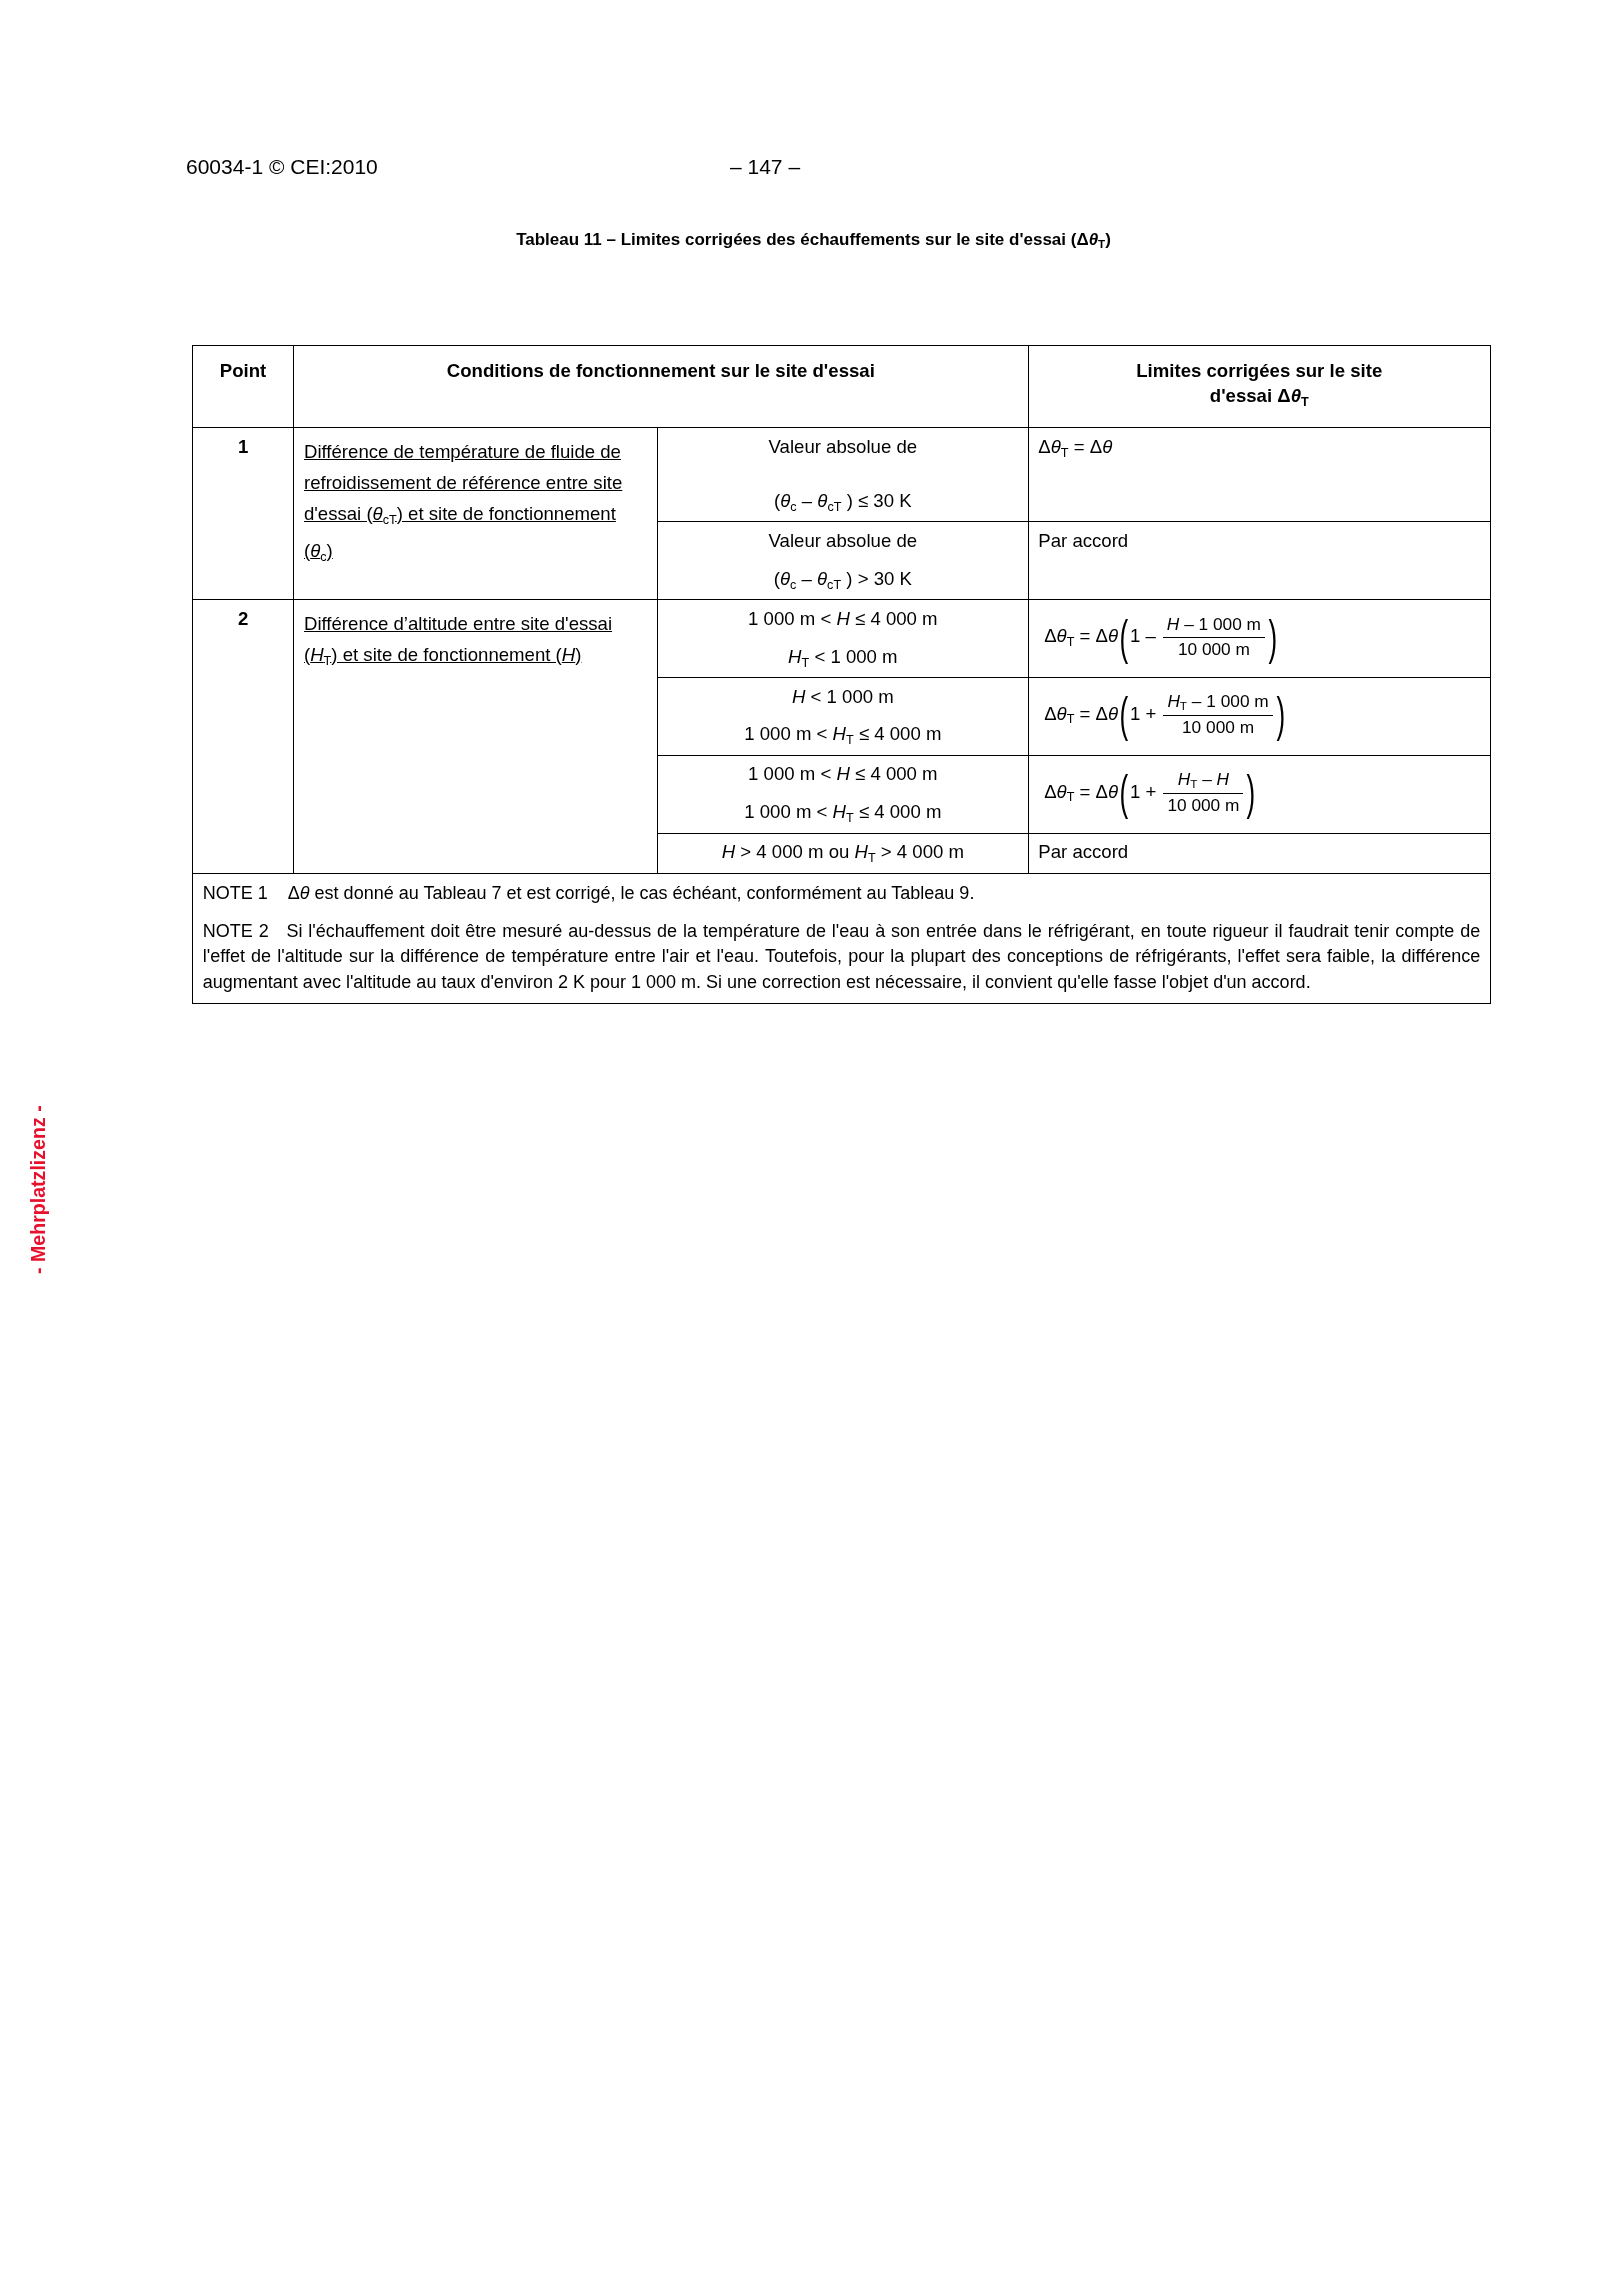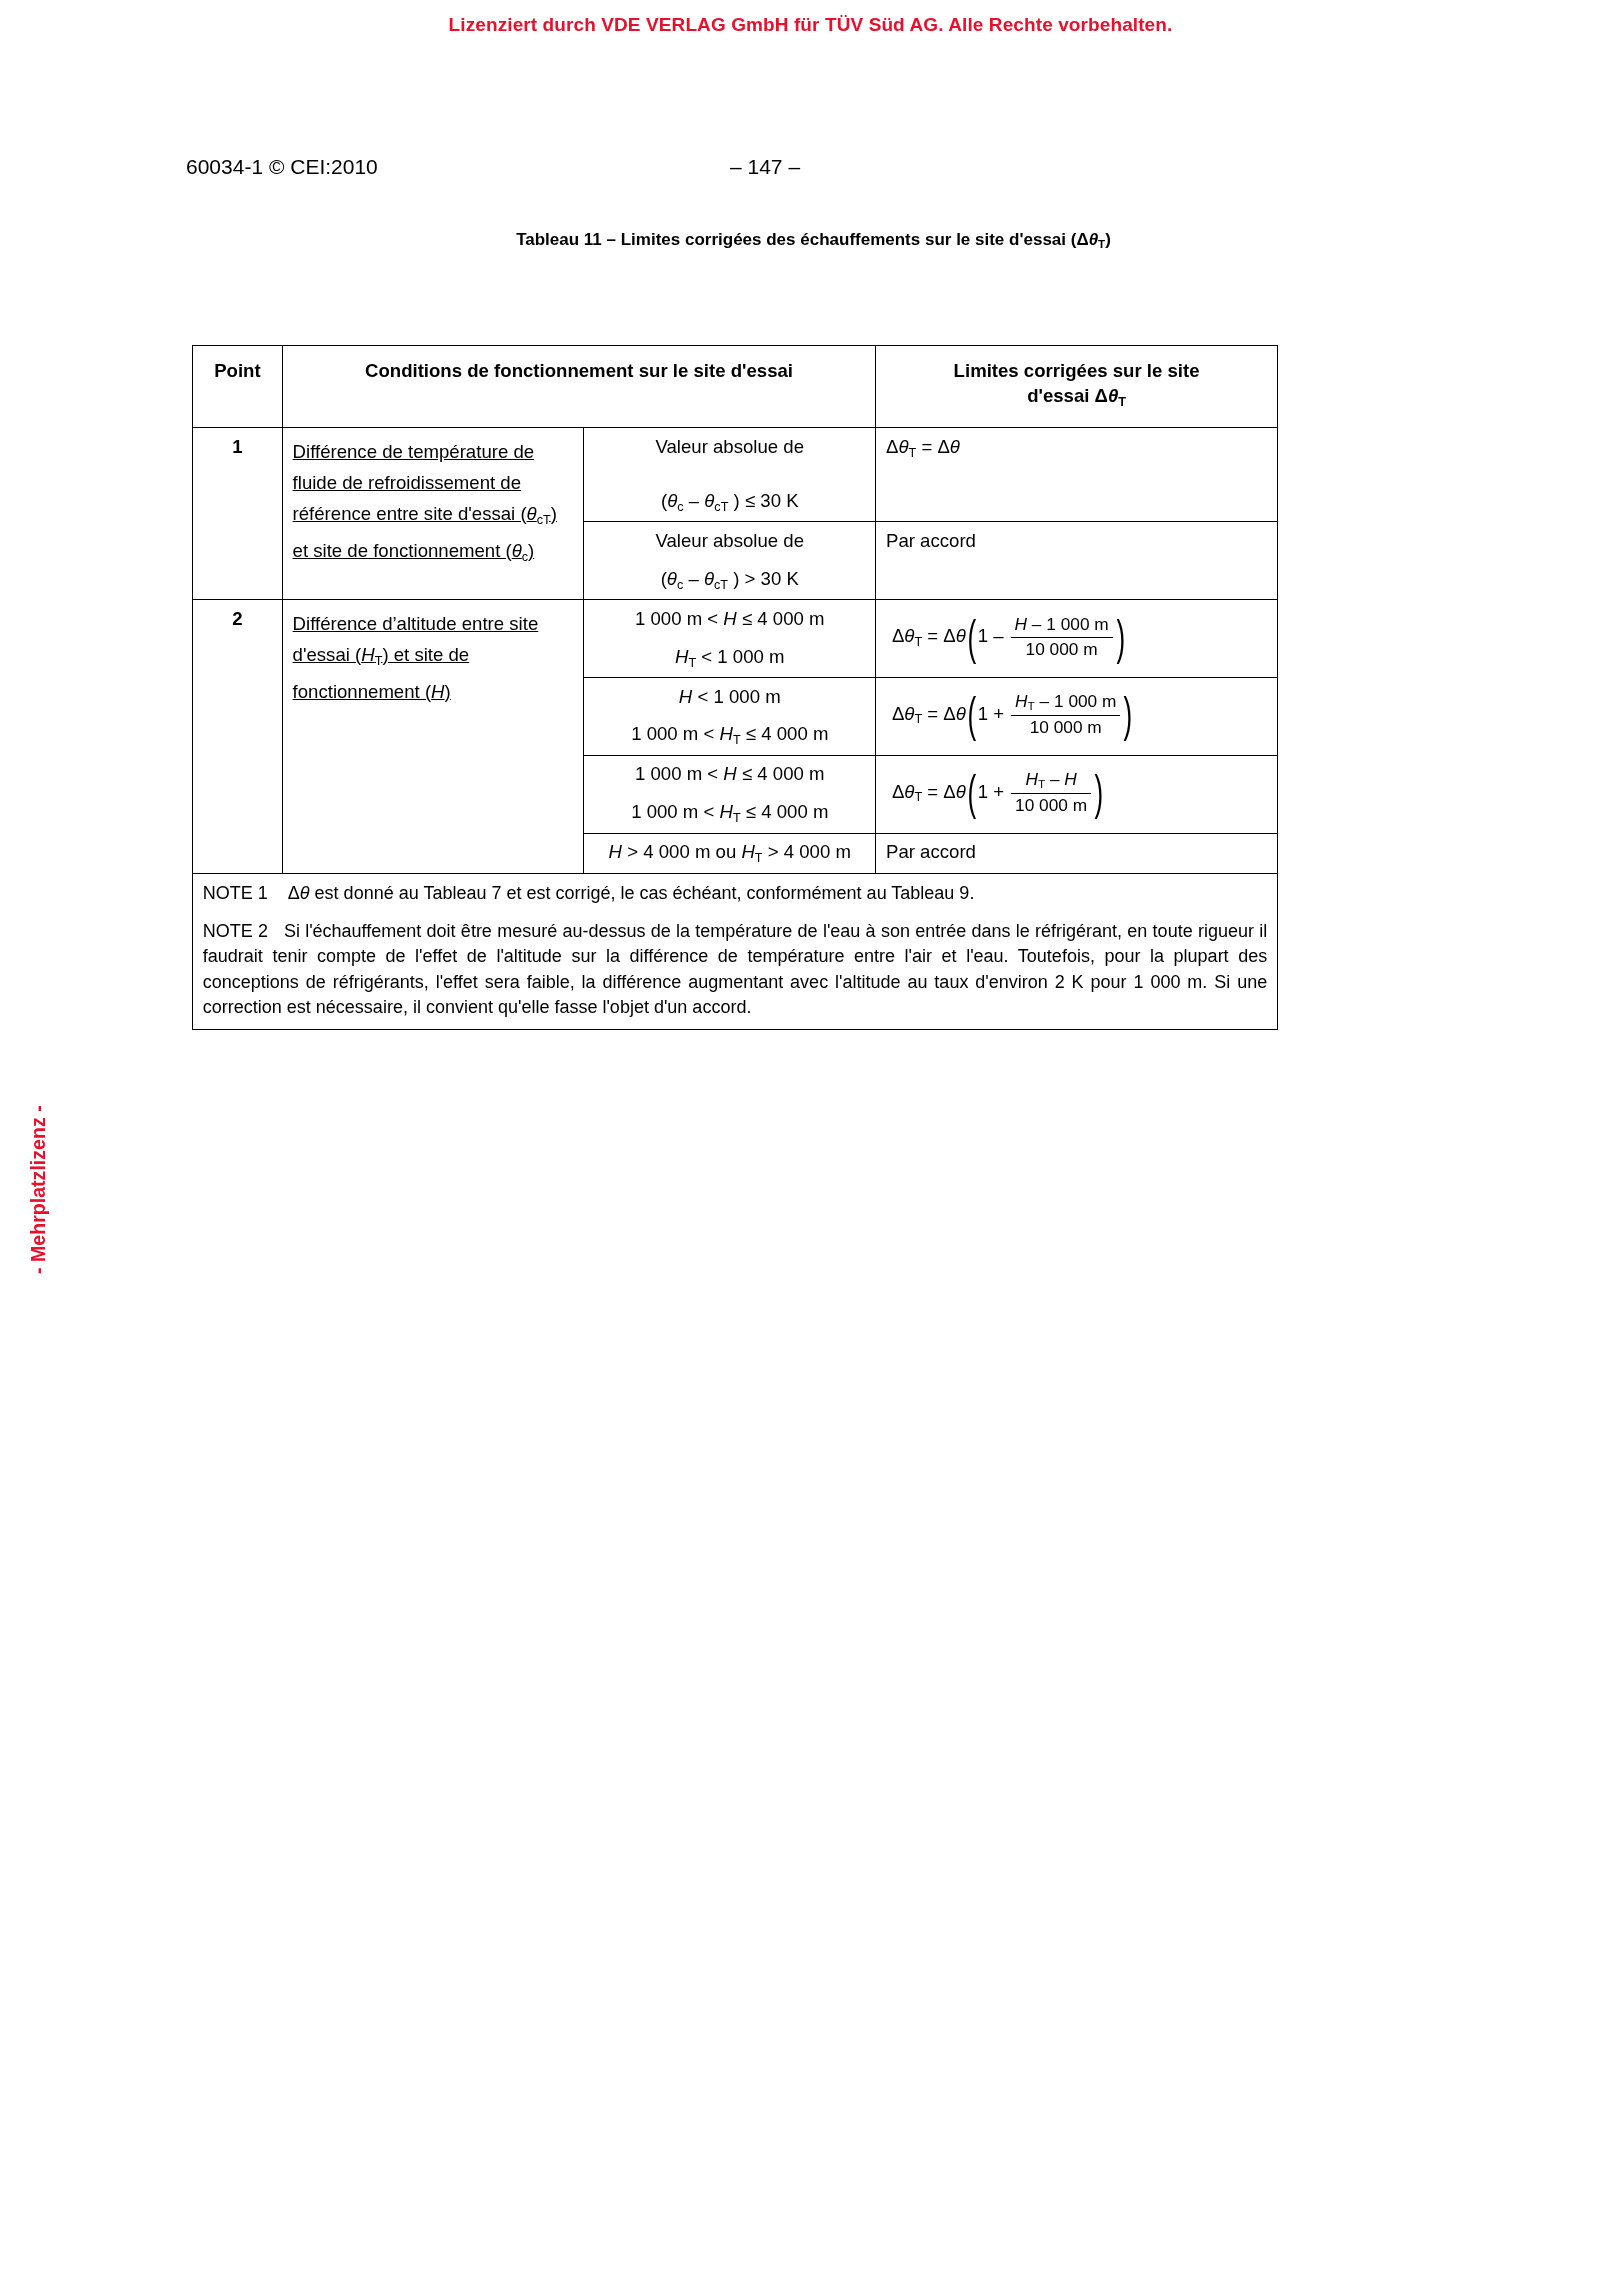--- a/index.html
+++ b/index.html
@@ -89,21 +89,21 @@
     font-size: 17px;
     font-weight: bold;
     line-height: 30px;
   }
 
   
   .tbl {
     position: absolute;
     top: 345px;
     left: 192px;
-    width: 1086px;
+    width: 1299px;
     border-collapse: collapse;
     font-size: 18.6px;
   }
   .tbl td, .tbl th {
     border: 1.3px solid #000;
     vertical-align: top;
     padding: 7.8px 9.8px;
   }
   .tbl th {
     text-align: center;
@@ -177,21 +177,20 @@
     min-height: 59px;
     padding-left: 5.9px;
   }
   .val-pad { padding-top: 11.8px; }
 </style>
 </head>
 <body>
 
 <div class="page">
 
-  <div class="license-banner">Lizenziert durch VDE VERLAG GmbH  für TÜV Süd AG. Alle Rechte vorbehalten.</div>
 
   <div class="side-text">
     <span class="side-text-inner">- Mehrplatzlizenz -</span>
   </div>
 
   <div class="doc-header">
     <span class="std-id">60034-1 © CEI:2010</span>
     <span class="page-num">– 147 –</span>
   </div>
 

